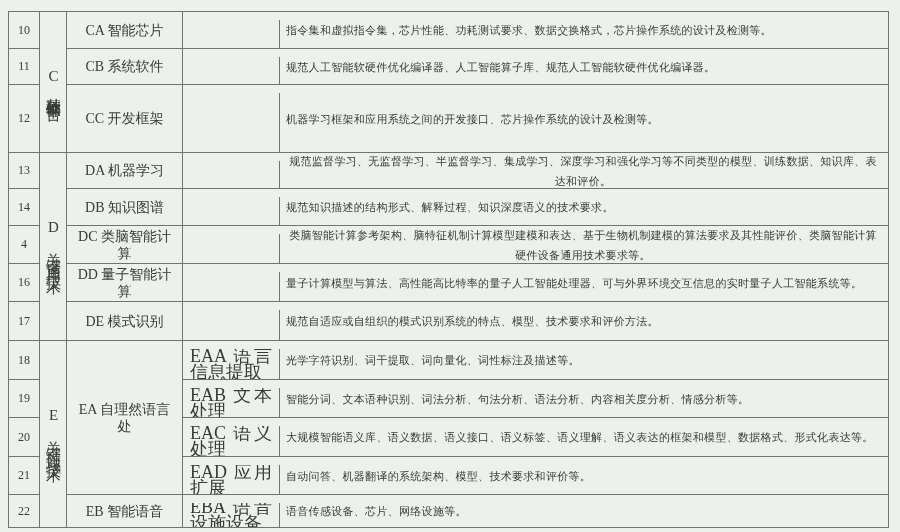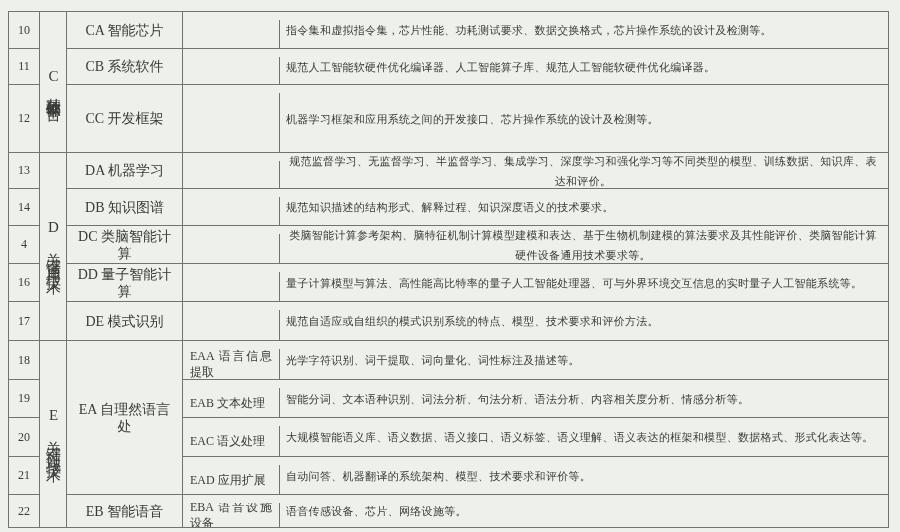--- a/index.html
+++ b/index.html
@@ -48,21 +48,21 @@
   .code{
     grid-column:3;
     justify-content:center;
     text-align:center;
     font-size:14px;
     line-height:17px;
     padding:0 6px;
   }
   .sub{
     grid-column:4;
-    font-size:12px;
+    font-size:18px;
     line-height:16px;
     padding:0 7px;
     text-align:justify;
     margin-top:8px;
   }
   .desc{
     grid-column:5;
     font-size:11px;
     line-height:20px;
     letter-spacing:0.3px;

